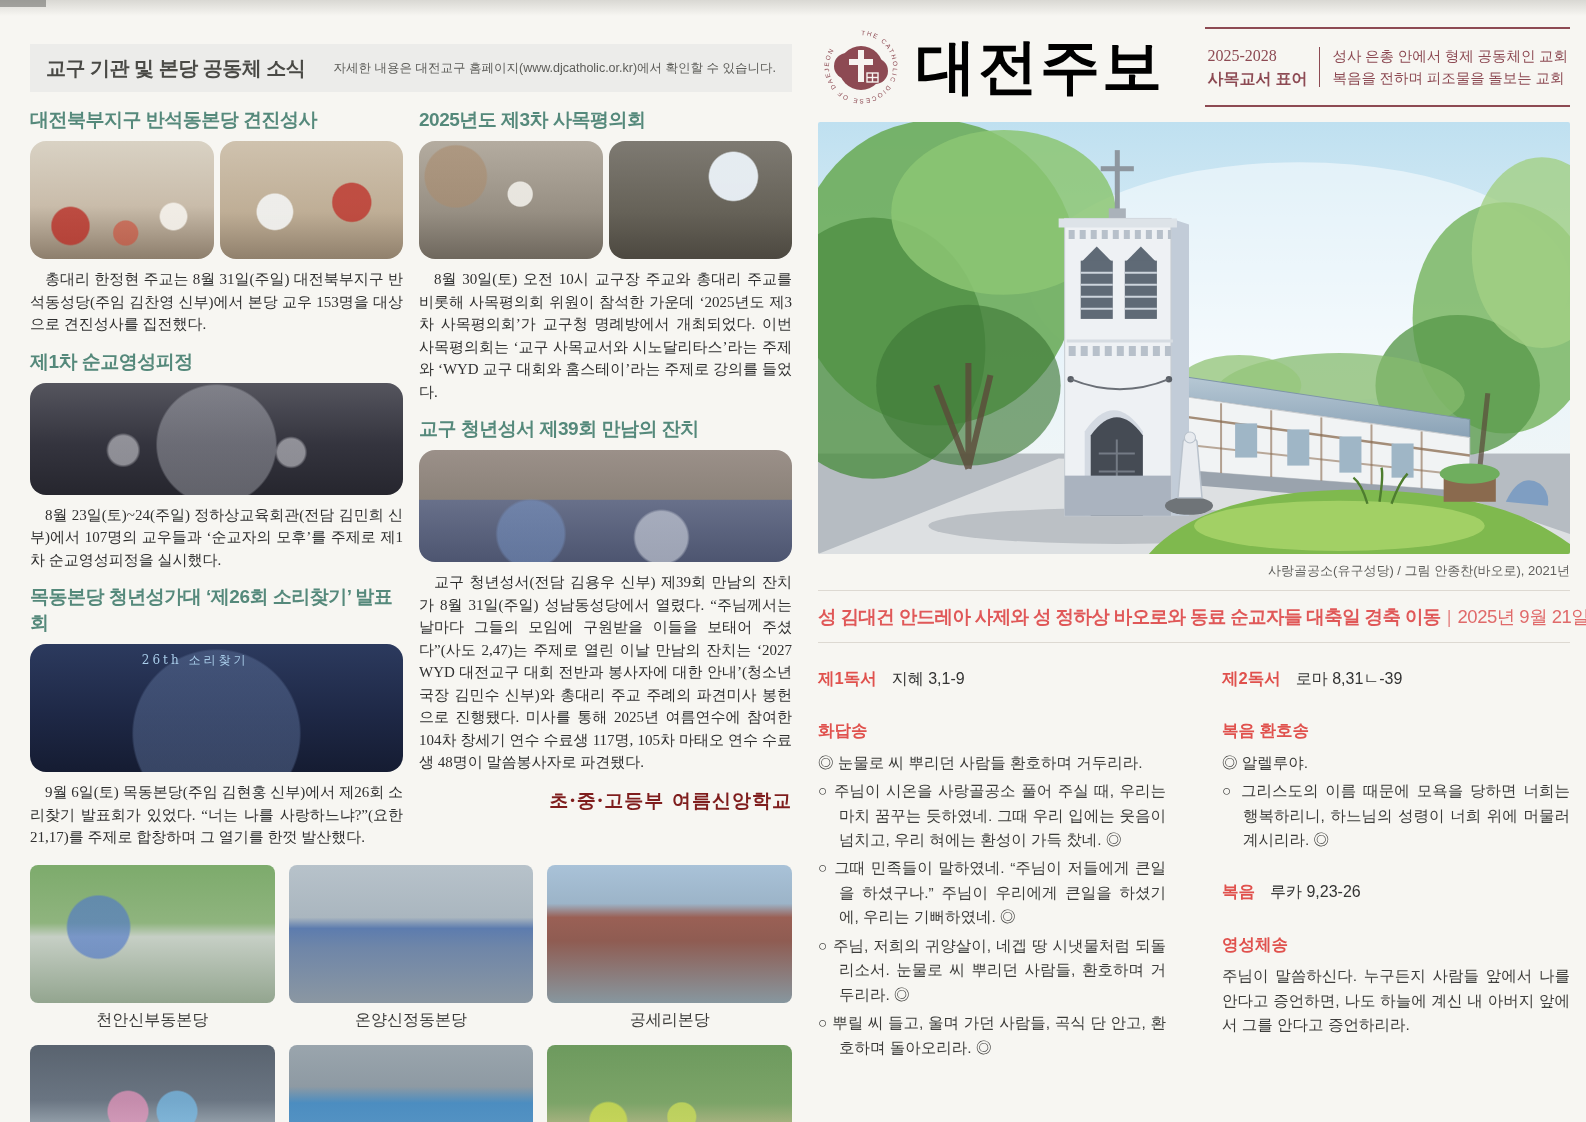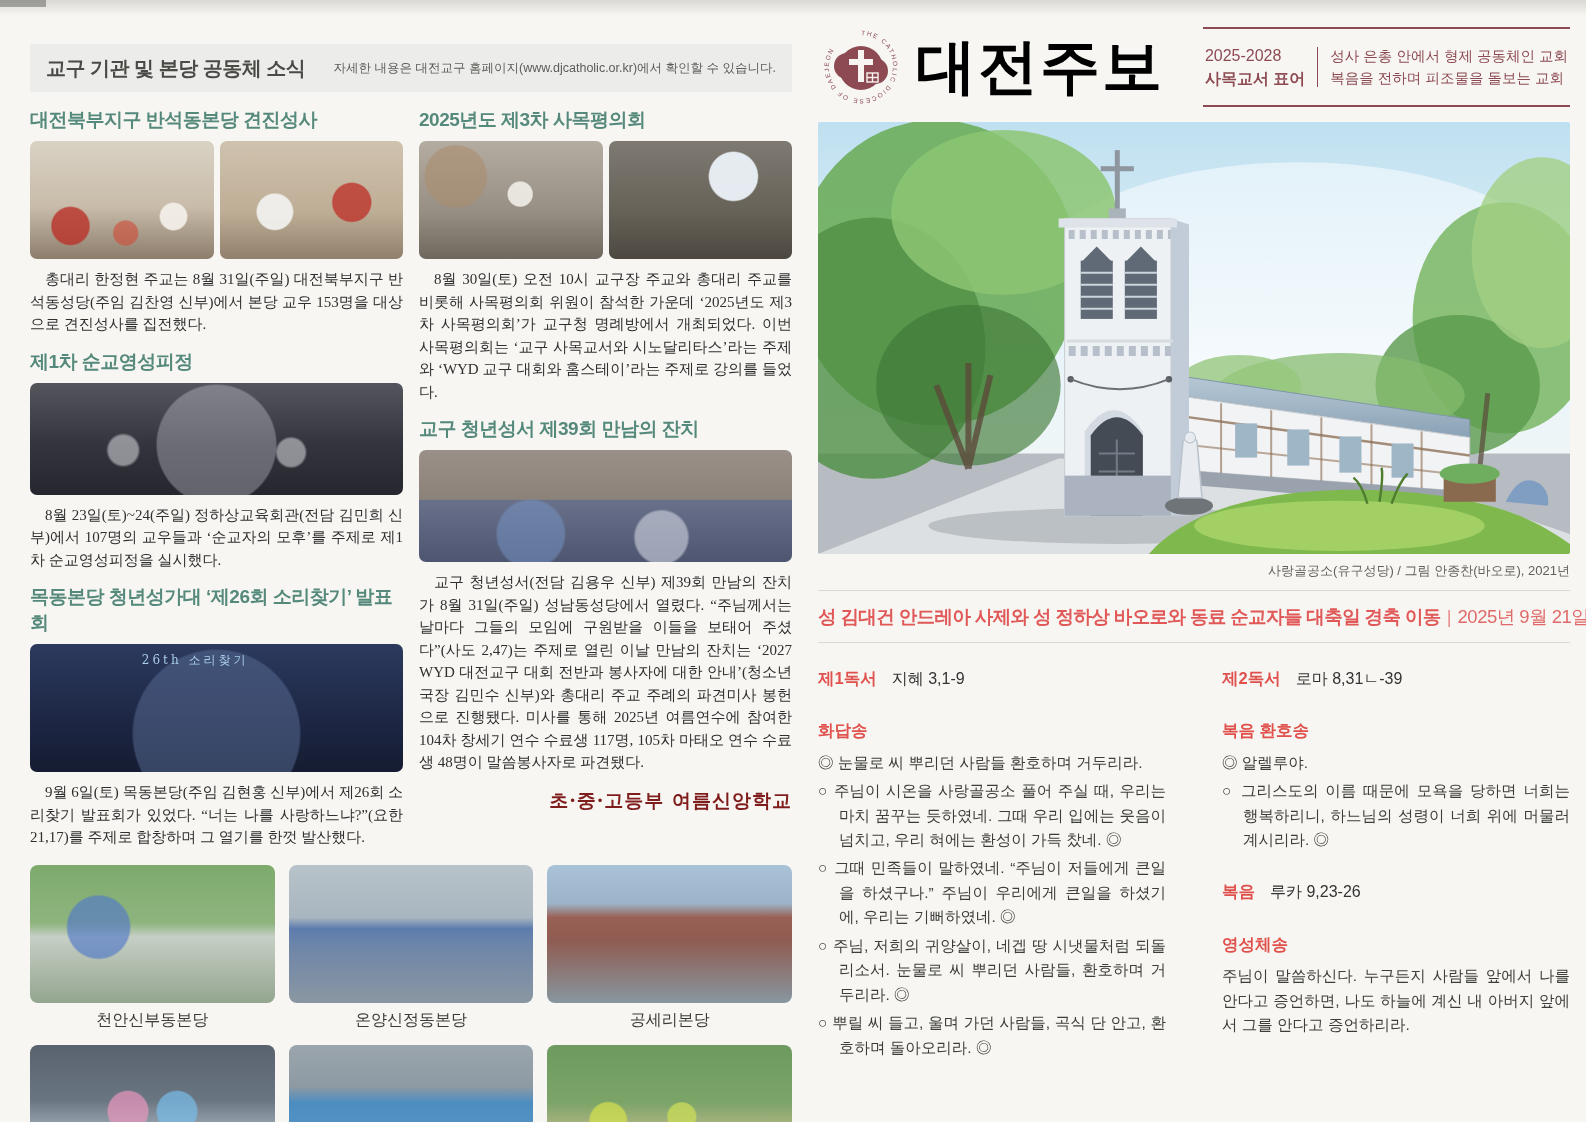--- a/index.html
+++ b/index.html
@@ -12,21 +12,21 @@
   
   .left-page{position:absolute;left:30px;top:44px;width:762px;}
   .lp-header{height:48px;background:#ececea;display:flex;align-items:center;
              justify-content:space-between;padding:0 16px;box-sizing:border-box;}
   .lp-header-title{font-size:20px;font-weight:bold;color:#4a4a46;letter-spacing:-.5px;}
   .lp-header-note{font-size:12.5px;color:#5c5c58;}
   .lp-cols{display:flex;gap:16px;margin-top:2px;}
   .col{flex:1;min-width:0;}
   .ttl{font-size:19px;font-weight:bold;color:#55897b;margin:13px 0 8px 0;letter-spacing:-.5px;}
   .ph-row{display:flex;gap:6px;}
-  .photo{border-radius:7px;position:relative;overflow:hidden;flex:1;padding-left:22px;}
+  .photo{border-radius:16px;position:relative;overflow:hidden;flex:1;padding-left:22px;}
   .h118{height:118px;} .h112{height:112px;} .h128{height:128px;}
   .body{font-family:"Liberation Serif","DejaVu Serif",serif;font-size:15px;line-height:1.5;
         color:#2f2f2f;text-align:justify;text-indent:1em;margin:9px 0 2px 0;}
   .conf1{background:
     radial-gradient(circle at 22% 72%, rgba(186,48,40,.8) 0 11%, rgba(186,48,40,0) 12%),
     radial-gradient(circle at 52% 78%, rgba(205,80,60,.65) 0 9%, rgba(205,80,60,0) 10%),
     radial-gradient(circle at 78% 64%, rgba(245,242,236,.9) 0 8%, rgba(245,242,236,0) 9%),
     linear-gradient(180deg,#d9d2c4 0%,#c9bcaa 55%,#8d7e6c 100%);}
   .conf2{background:
     radial-gradient(circle at 30% 60%, rgba(240,240,238,.95) 0 12%, rgba(240,240,238,0) 13%),
@@ -72,21 +72,21 @@
       radial-gradient(circle at 25% 55%, rgba(205,220,80,.8) 0 9%, rgba(205,220,80,0) 10%),
       radial-gradient(circle at 55% 52%, rgba(200,218,90,.8) 0 9%, rgba(200,218,90,0) 10%),
       linear-gradient(180deg,#6d9a5e 0%,#7ca468 42%,#a9b381 58%,#8d9a84 100%);}
 
   
   .right-page{position:absolute;left:818px;top:24px;width:752px;}
   .masthead{display:flex;align-items:center;}
   .logo{width:86px;height:86px;flex:0 0 auto;}
   .mh-title{font-size:60px;font-weight:800;color:#000000;letter-spacing:2px;margin-left:12px;line-height:1;}
   .motto{margin-left:auto;border-top:2px solid #8d4a53;border-bottom:2px solid #8d4a53;
-         padding:15px 2px;display:flex;align-items:center;gap:12px;}
+         padding:15px 2px;display:flex;align-items:center;gap:12px;font-family:Liberation Serif, serif;}
   .m-left{color:#8d4a53;font-size:16px;line-height:1.45;white-space:nowrap;}
   .m-left .b{font-weight:bold;}
   .m-div{width:1px;height:40px;background:#8d4a53;}
   .m-right{color:#8d4a53;font-size:14.5px;line-height:1.55;white-space:nowrap;}
   .publine{display:flex;justify-content:center;gap:26px;margin-top:16px;font-size:13.5px;color:#6b6b68;}
   .publine .pl-label{font-weight:bold;color:#2b2b29;margin-right:5px;}
   .artwork{margin-top:12px;height:432px;border-radius:2px;overflow:hidden;}
   .art-cap{text-align:right;font-size:13px;color:#5f5f5c;margin-top:8px;}
   .feast{margin-top:10px;border-top:1px solid #ddd9d2;border-bottom:1px solid #ddd9d2;
          padding:13px 0;text-align:center;white-space:nowrap;}

